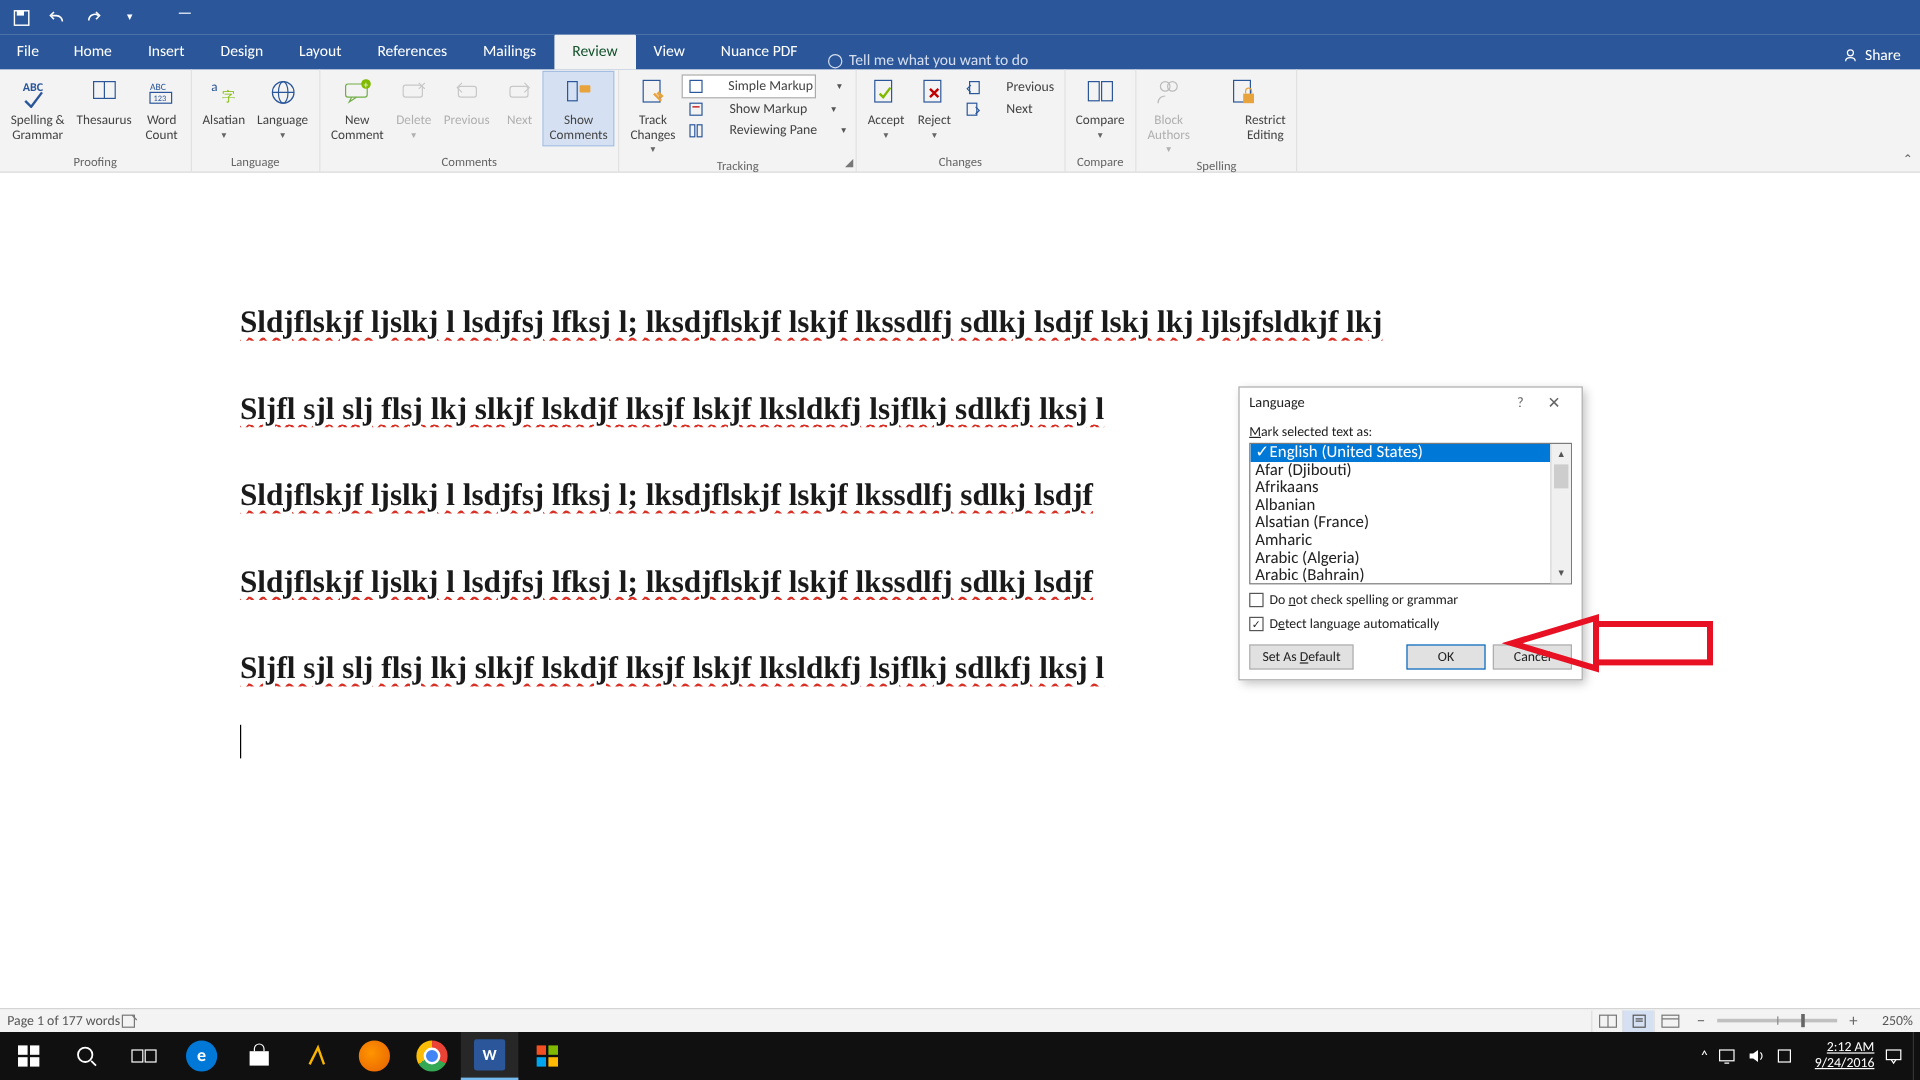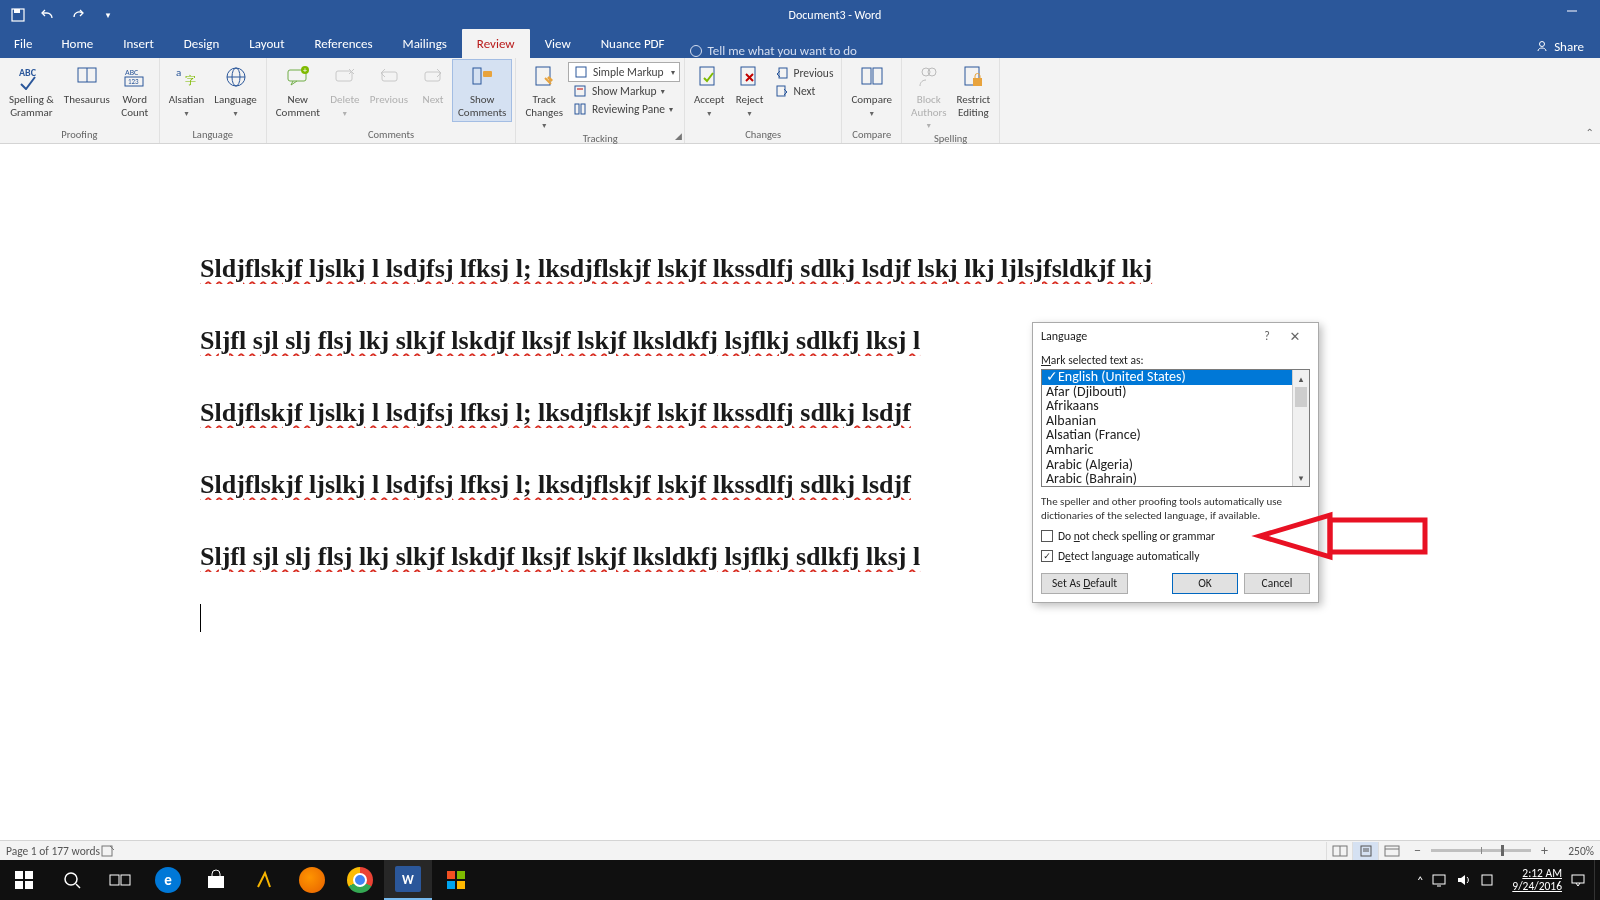--- a/index.html
+++ b/index.html
@@ -11,35 +11,35 @@
 .qat-btn { width:16px; height:16px; display:flex; align-items:center; justify-content:center; color:#fff; }
 .title-center { flex:1; text-align:center; font-size:12px; }
 .title-right { display:flex; align-items:center;flex-direction:column; }
 .title-btn { width:46px; height:29px; display:flex; align-items:center; justify-content:center; color:#e0e7f1; font-size:11px; }
 .sign-in { padding:0 12px; font-size:12px; }
 
 
 .menubar { background:#2b579a; height:29px; display:flex; align-items:flex-end; color:#fff; font-size:13px; position:relative; }
 .file-btn { padding:0 14px; height:29px; display:flex; align-items:center; color:#fff; }
 .tab { padding:0 15px; height:29px; display:flex; align-items:center; color:#fff; cursor:pointer; }
-.tab.active { background:#f3f3f3; color:#b91c1c; border-top-left-radius:1px; border-top-right-radius:1px; }
+.tab.active { background:#f3f3f3; color:#14532d; border-top-left-radius:1px; border-top-right-radius:1px; }
 .tell-me { display:flex; align-items:center; gap:6px; color:#d5def0; font-size:13px; margin-left:10px; }
 .bulb { width:12px; height:12px; border:1px solid #d5def0; border-radius:50%; position:relative; }
 .share-btn { margin-left:auto; margin-right:6px; height:24px; padding:0 10px; display:flex; align-items:center; gap:5px; color:#fff; font-size:13px; }
 
 
 .ribbon { background:#f3f3f3; height:86px; border-bottom:1px solid #d4d4d4; display:flex; position:relative; }
 .group { display:flex; flex-direction:column; align-items:center; border-right:1px solid #e1e1e1; padding:2px 4px 0 4px; }
 .group-body { display:flex; flex:1; align-items:flex-start; }
 .group-label { font-size:10.5px; color:#666; padding-bottom:2px; text-align:center; width:100%; }
 .rbtn { display:flex; flex-direction:column; align-items:center; justify-content:flex-start; padding:2px 5px; font-size:11px; color:#444; text-align:center; line-height:1.15; min-width:40px; gap:2px; }
 .rbtn.disabled { color:#b0b0b0; }
 .rbtn.active { background:#d5e1f2; outline:1px solid #a3bde3; }
 .rbtn .ico { width:30px; height:30px; display:flex; align-items:center; justify-content:center; }
-.mini-row { display:flex; align-items:center; gap:4px; font-size:11.5px; color:#444; padding:1px 4px; white-space:nowrap; }
+.mini-row { display:flex; align-items:center; gap:20px; font-size:11.5px; color:#444; padding:1px 4px; white-space:nowrap; }
 .mini-row .mico { width:16px; height:16px; display:flex; align-items:center; justify-content:center; }
 .mini-stack { display:flex; flex-direction:column; gap:0px; padding-top:2px; }
 .launcher { font-size:9px; color:#777; position:absolute; right:2px; bottom:2px; }
 .grp-rel { position:relative; }
 .collapse-caret { position:absolute; right:6px; bottom:4px; color:#666; font-size:10px; }
 
 
 .workspace { background:#fff; height:calc(900px - 29px - 29px - 86px - 20px - 40px); overflow:hidden; position:relative; }
 .page { background:#fff; width:100%; padding:110px 200px 0 200px; }
 .para { font-family:Georgia,"Times New Roman",serif; font-weight:700; font-size:26px; color:#1a1a1a; margin-bottom:42px; text-decoration:underline wavy #d93025; text-decoration-thickness:1.5px; text-underline-offset:4px; white-space:nowrap; overflow:hidden; }
@@ -110,21 +110,20 @@
         </svg>
       </div>
     <div class="qat-btn">
         <svg width="14" height="14" viewBox="0 0 14 14">
           <path d="M3 9a5 5 0 0 1 8-4" fill="none" stroke="#fff" stroke-width="1.3"></path>
           <path d="M9 2l3 3-3 3" fill="none" stroke="#fff" stroke-width="1.3"></path>
         </svg>
       </div>
     <div class="qat-btn" style="font-size:9px;">▾</div>
   </div>
-  <div class="title-center">Document3 - Word</div>
   <div class="title-right">
     <div class="sign-in">Sign in</div>
     <div class="title-btn">
         <svg width="14" height="10" viewBox="0 0 14 10">
           <rect x="1" y="1" width="12" height="8" fill="none" stroke="#cfd9ec"></rect>
         </svg>
       </div>
     <div class="title-btn">
         <svg width="12" height="12">
           <line x1="1" y1="10" x2="11" y2="10" stroke="#cfd9ec" stroke-width="1.3"></line>
@@ -417,21 +416,21 @@
         <span style="font-size:8px;">▾</span>
       </div>
       <div class="rbtn">
         <div class="ico">
             <svg width="26" height="26">
               <rect x="5" y="3" width="14" height="18" fill="none" stroke="#2b579a"></rect>
               <rect x="13" y="14" width="9" height="8" fill="#e8a33d"></rect>
               <path d="M15 14v-2a2.5 2.5 0 0 1 5 0v2" stroke="#e8a33d" fill="none"></path>
             </svg>
           </div>
-        <span style="white-space:pre-line;">Restrict
+        <span style="white-space:pre-line;margin-left:36px;">Restrict
 Editing</span>
       </div>
     </div>
     <div class="group-label">Spelling</div>
   </div>
 
   <span class="collapse-caret">⌃</span>
 </div>
 
 <div class="workspace">
@@ -468,21 +467,20 @@
           <div class="lang-item">Arabic (Bahrain)</div>
         </div>
       <div class="lang-scroll">
         <div class="scroll-btn">▴</div>
         <div class="scroll-track">
             <div class="scroll-thumb"></div>
           </div>
         <div class="scroll-btn">▾</div>
       </div>
     </div>
-    <div class="dlg-hint">The speller and other proofing tools automatically use dictionaries of the selected language, if available.</div>
     <div class="chk-row">
       <span class="chkbox"></span>
       <span>Do <u class="acc">n</u>ot check spelling or grammar</span>
     </div>
     <div class="chk-row">
       <span class="chkbox">✓</span>
       <span>D<u class="acc">e</u>tect language automatically</span>
     </div>
     <div class="dlg-buttons">
       <div class="dlg-btn">

